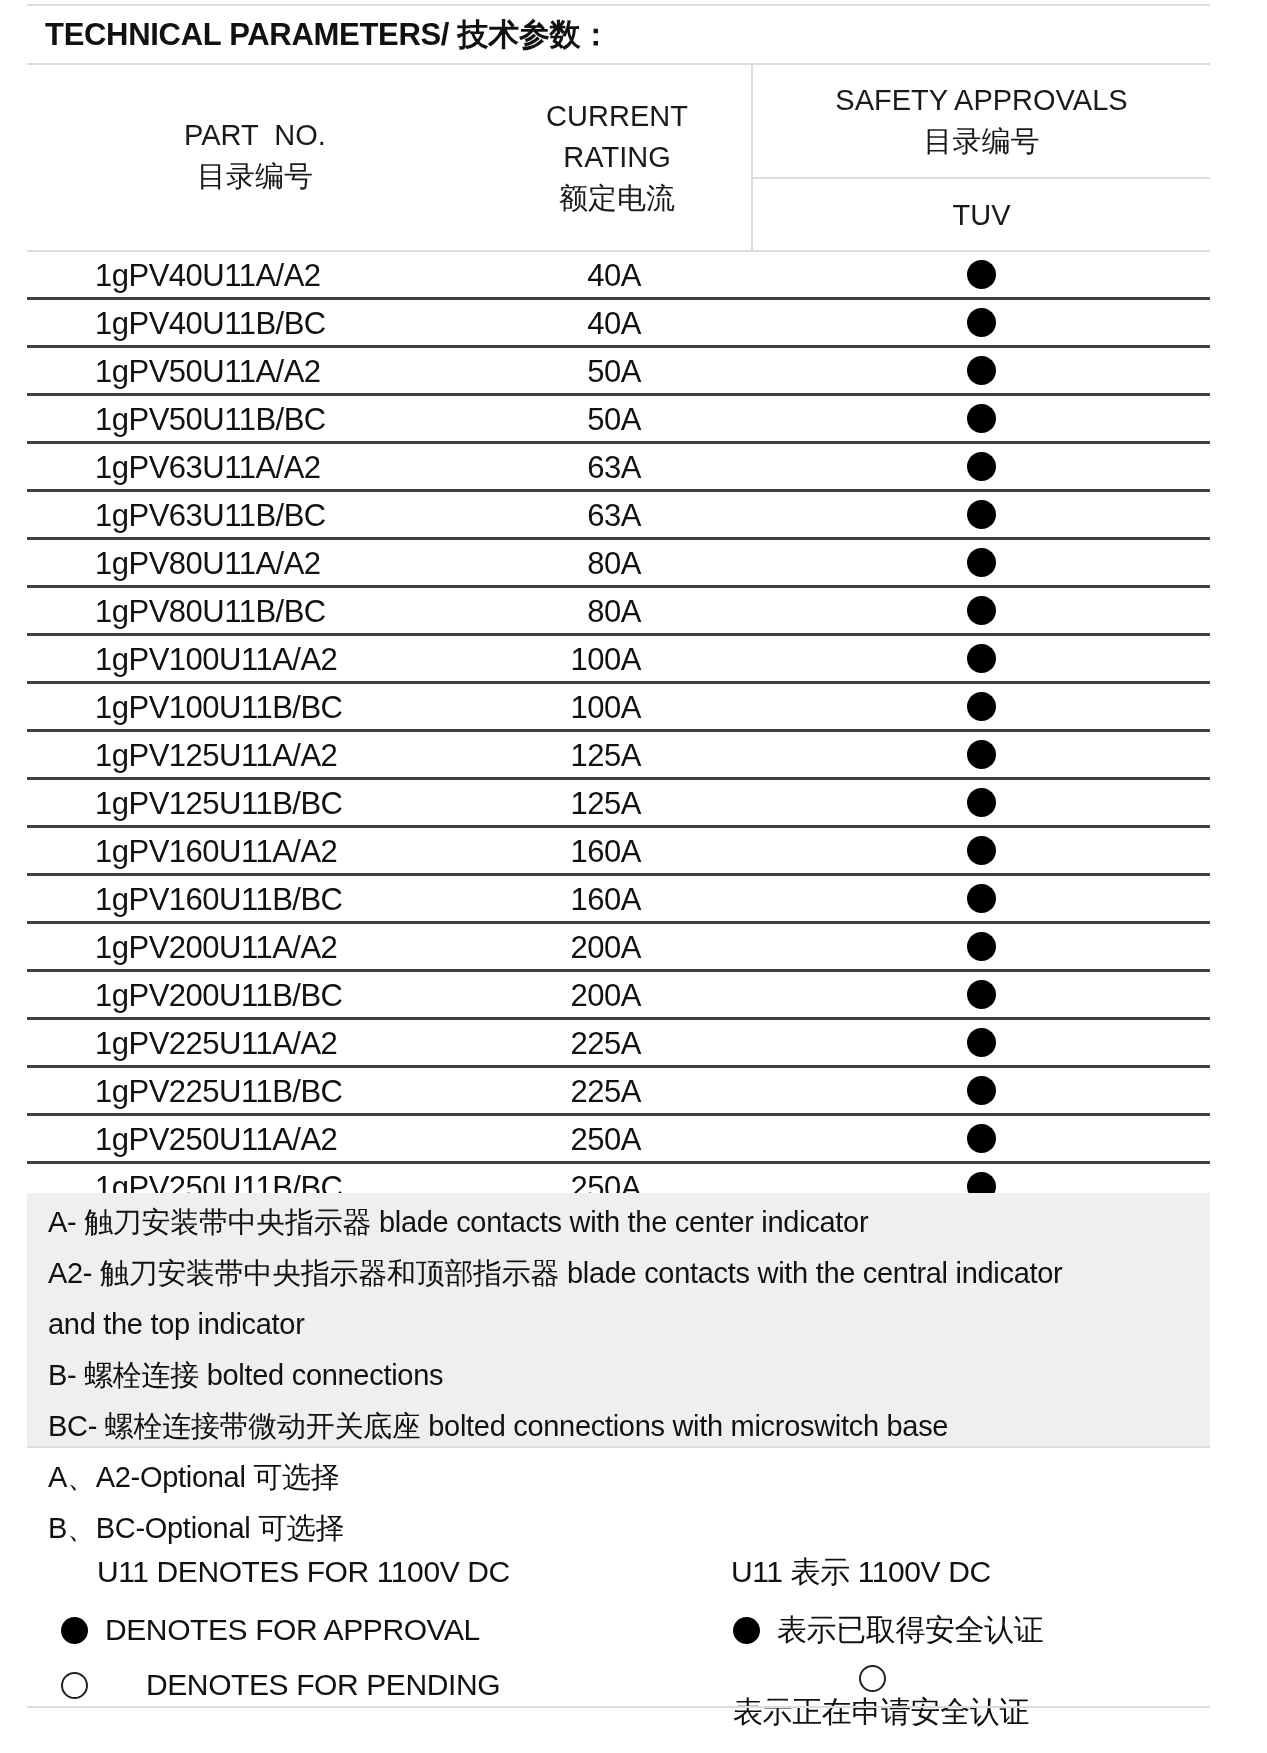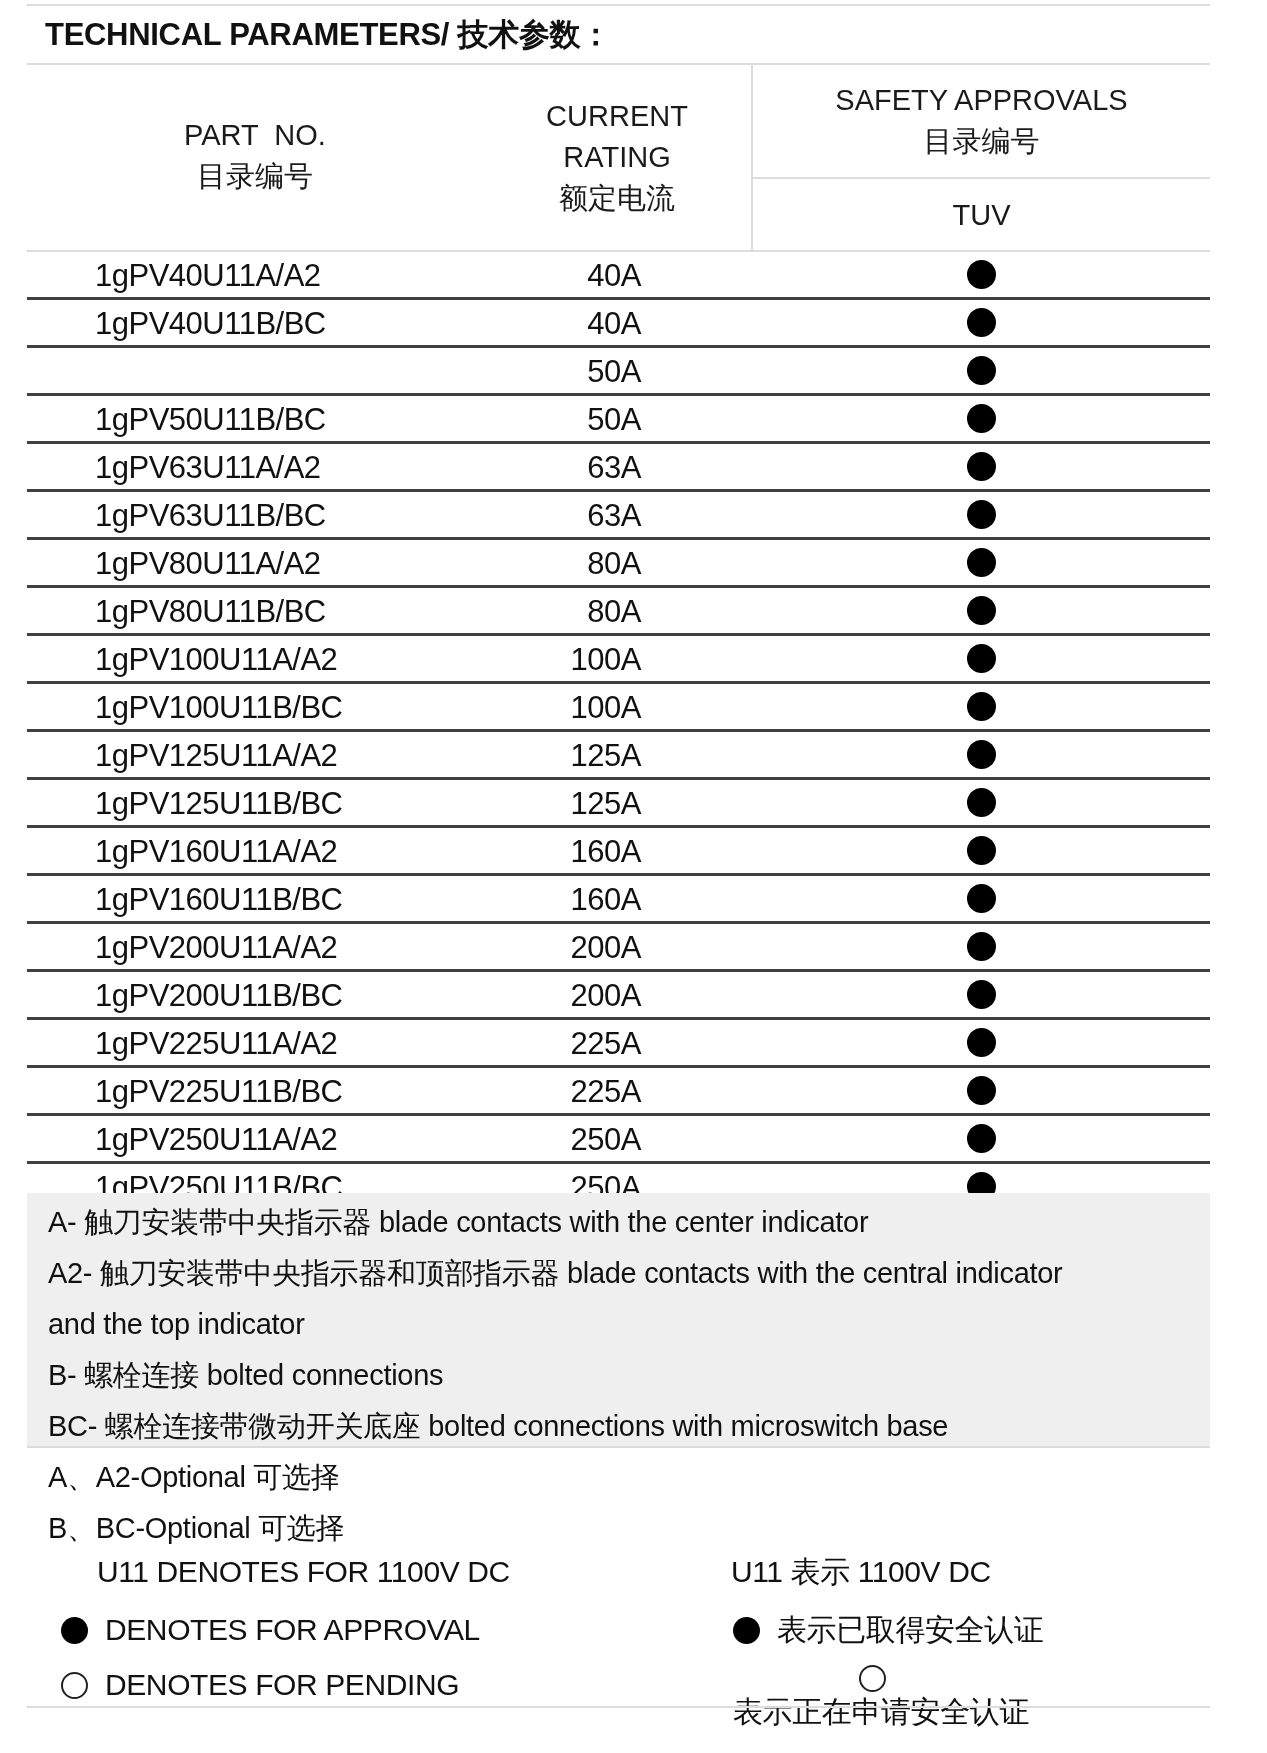--- a/index.html
+++ b/index.html
@@ -54,20 +54,21 @@
       <span class="cell-part">1gPV40U11A/A2</span>
       <span class="cell-cur">40A</span>
       <span class="dot"></span>
     </div>
     <div class="row">
       <span class="cell-part">1gPV40U11B/BC</span>
       <span class="cell-cur">40A</span>
       <span class="dot"></span>
     </div>
     <div class="row">
+      <span class="cell-part">1gPV50U11A/A2</span>
       <span class="cell-cur">50A</span>
       <span class="dot"></span>
     </div>
     <div class="row">
       <span class="cell-part">1gPV50U11B/BC</span>
       <span class="cell-cur">50A</span>
       <span class="dot"></span>
     </div>
     <div class="row">
       <span class="cell-part">1gPV63U11A/A2</span>
@@ -166,21 +167,21 @@
 
 <div class="foot" style="left:61px; top:1610px;">
   <span class="legend-dot filled"></span>
   <span>DENOTES FOR APPROVAL</span>
 </div>
 <div class="foot" style="left:733px; top:1610px;">
   <span class="legend-dot filled"></span>
   <span>表示已取得安全认证</span>
 </div>
 
-<div class="foot" style="left:61px; top:1665px;">
+<div class="foot" style="left:61px; top:1665px;gap:41px;">
   <span class="legend-dot hollow"></span>
   <span>DENOTES FOR PENDING</span>
 </div>
 <div class="foot" style="left:733px; top:1665px;flex-direction:column;">
   <span class="legend-dot hollow"></span>
   <span>表示正在申请安全认证</span>
 </div>
 
 <div class="hline" style="top:1706px;"></div>
 

